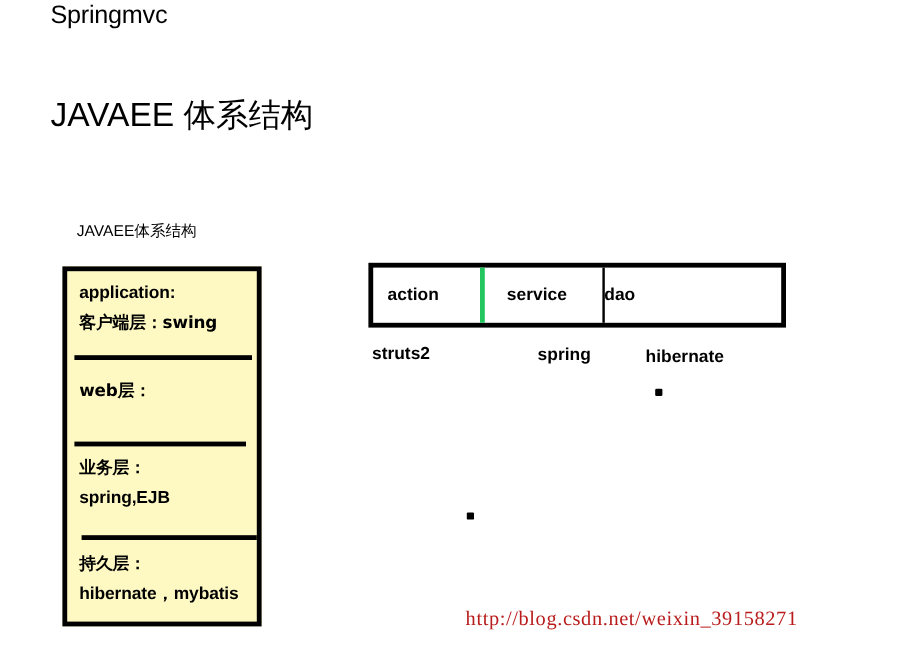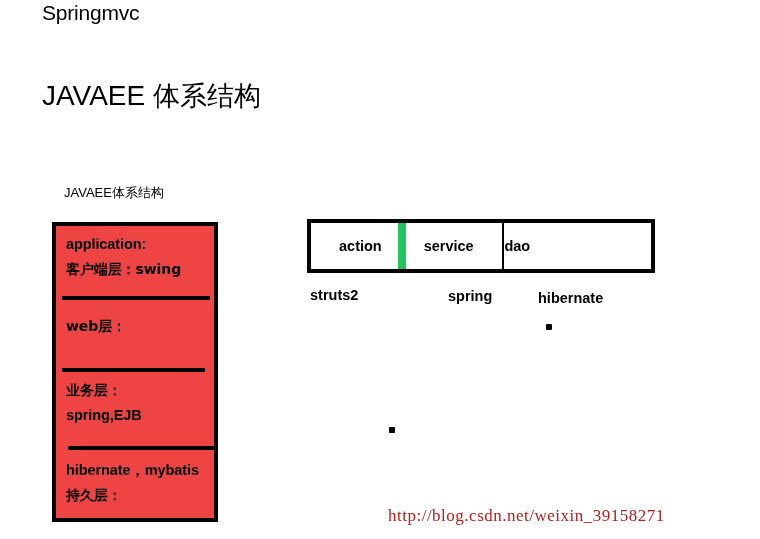--- a/index.html
+++ b/index.html
@@ -60,21 +60,21 @@
   }
 
   .stack-box {
     position: absolute;
     left: 52px;
     top: 222px;
     width: 166px;
     height: 300px;
     border: 4px solid #000000;
     box-sizing: border-box;
-    background: #ef4444;
+    background: #fef9c3;
     overflow: hidden;
   }
   .stack-layer {
     position: absolute;
     left: 10px;
     width: 170px;
     box-sizing: border-box;
   }
   .stack-line {
     font-size: 14.5px;
@@ -112,21 +112,21 @@
     display: flex;
     align-items: center;
     box-sizing: border-box;
     height: 100%;
   }
   .tier-cell-label {
     font-size: 14.5px;
     font-weight: bold;
     white-space: nowrap;
   }
-  .tier-cell.c0 { width: 100px; padding-left: 28px; border-right: 8px solid #22c55e; }
+  .tier-cell.c0 { width: 100px; padding-left: 12px; border-right: 4px solid #22c55e; }
   .tier-cell.c1 { width: 106px; padding-left: 18px; border-right: 2px solid #000000; }
   .tier-cell.c2 { width: 160px; }
 
   .tier-note {
     position: absolute;
     font-size: 14.5px;
     font-weight: bold;
     white-space: nowrap;
     line-height: 18px;
   }
@@ -186,22 +186,22 @@
     <div class="stack-sep" style="left: 6px; top: 142px; width: 143px;"></div>
 
     <div class="stack-layer" style="top: 152px;">
       <div class="stack-line cjkline">业务层：</div>
       <div class="stack-line">spring,EJB</div>
     </div>
 
     <div class="stack-sep" style="left: 12px; top: 220px; width: 152px;"></div>
 
     <div class="stack-layer" style="top: 232px;">
+      <div class="stack-line cjkline">持久层：</div>
       <div class="stack-line">hibernate，mybatis</div>
-      <div class="stack-line cjkline">持久层：</div>
     </div>
 
   </div>
 
   <div class="tier-table">
     <div class="tier-cell c0">
       <span class="tier-cell-label">action</span>
     </div>
     <div class="tier-cell c1">
       <span class="tier-cell-label">service</span>

